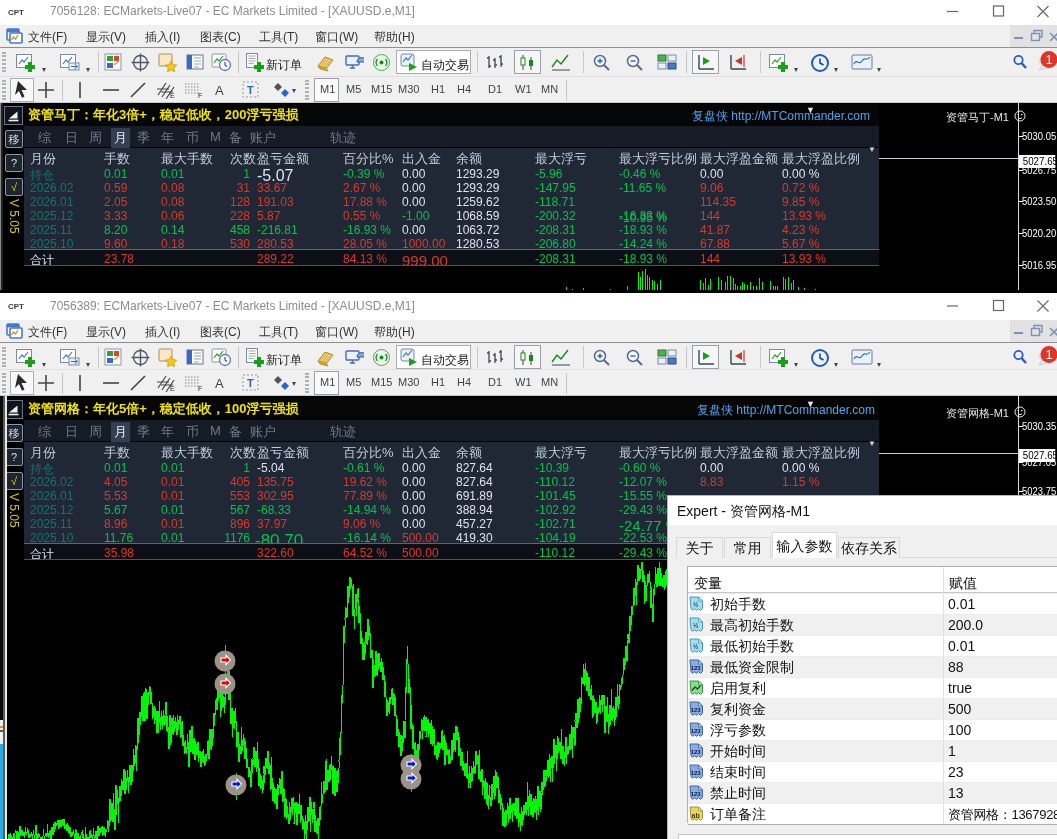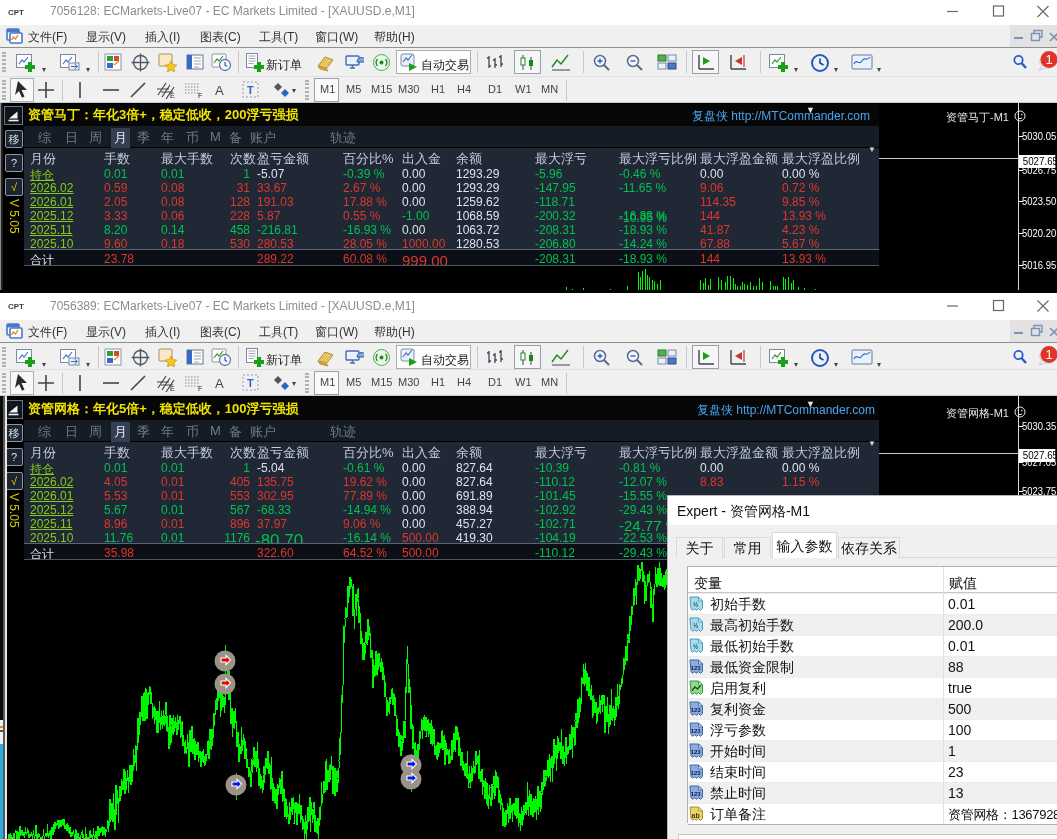--- a/index.html
+++ b/index.html
@@ -18,21 +18,21 @@
 .tabrow{background:#161c26;}
 .tab{font-size:13px;color:#6e7888;}
 .tabsel{color:#e8edf4;background:#333f52;padding:1px 3px;}
 .tablebg{background:#202836;}
 .totrow{background:#0c0f15;}
 .hdr{color:#c2ccda;font-size:13px;}
 .row{font-size:12px;padding-left:28px;}
 .g{color:#00c24e;}
 .r{color:#dd372b;}
 .w{color:#dde3ec;}
-.m{color:#84cc16;text-decoration:underline;}
+.m{color:#0f766e;}
 .cell{position:absolute;white-space:nowrap;}
 .pricelbl{color:#fff;font-size:10.5px;position:absolute;left:1022px;transform:scaleX(0.9);transform-origin:left center;}
 .ticks{position:absolute;left:1019px;width:4px;height:1px;background:#fff;}
 .chartlbl{color:#e8e8e8;font-size:12px;position:absolute;}
 .lbtn{position:absolute;left:5px;width:18px;height:18px;background:#1d2530;border:1px solid #8a96aa;border-radius:2px;color:#d8e0ea;font-size:11px;text-align:center;line-height:16px;}
 .v505{position:absolute;left:7px;color:#d8c800;font-size:12px;writing-mode:vertical-rl;white-space:nowrap;}
 </style></head>
 <body>
 
 <div class="abs" style="left:0;top:0;width:1057px;height:290px;background:#000;">
@@ -306,21 +306,21 @@
         <span class="cell hdr" style="left:511px;top:0;font-size:13px;">最大浮亏</span>
         <span class="cell hdr" style="left:595px;top:0;font-size:13px;">最大浮亏比例</span>
         <span class="cell hdr" style="left:676px;top:0;font-size:13px;">最大浮盈金额</span>
         <span class="cell hdr" style="left:758px;top:0;font-size:13px;">最大浮盈比例</span>
       </div>
       <div class="abs row" style="left:24px;top:64px;width:855px;height:14px;">
         <span class="cell m" style="left:6px;top:0;font-size:12px;">持仓</span>
         <span class="cell g" style="left:80px;top:0;font-size:12px;">0.01</span>
         <span class="cell g" style="left:137px;top:0;font-size:12px;">0.01</span>
         <span class="cell g" style="left:162px;width:64px;text-align:right;top:0;font-size:12px;">1</span>
-        <span class="cell w" style="left:233px;top:0;font-size:12px;">-5.07</span>
+        <span class="cell w" style="left:233px;top:0;font-size:16px;">-5.07</span>
         <span class="cell g" style="left:319px;top:0;font-size:12px;">-0.39 %</span>
         <span class="cell w" style="left:378px;top:0;font-size:12px;">0.00</span>
         <span class="cell w" style="left:432px;top:0;font-size:12px;">1293.29</span>
         <span class="cell g" style="left:511px;top:0;font-size:12px;">-5.96</span>
         <span class="cell g" style="left:595px;top:0;font-size:12px;">-0.46 %</span>
         <span class="cell w" style="left:676px;top:0;font-size:12px;">0.00</span>
         <span class="cell w" style="left:758px;top:0;font-size:12px;">0.00 %</span>
       </div>
       <div class="abs row" style="left:24px;top:78px;width:855px;height:14px;">
         <span class="cell m" style="left:6px;top:0;font-size:12px;">2026.02</span>
@@ -390,21 +390,21 @@
         <span class="cell g" style="left:511px;top:0;font-size:12px;">-206.80</span>
         <span class="cell g" style="left:595px;top:0;font-size:12px;">-14.24 %</span>
         <span class="cell r" style="left:676px;top:0;font-size:12px;">67.88</span>
         <span class="cell r" style="left:758px;top:0;font-size:12px;">5.67 %</span>
       </div>
       <div class="abs totrow" style="left:24px;top:146px;width:855px;height:16px;border-top:1px solid #5a6578;"></div>
       <div class="abs row" style="left:24px;top:149px;width:855px;height:14px;">
         <span class="cell w" style="left:6px;top:0;font-size:12px;">合计</span>
         <span class="cell r" style="left:80px;top:0;font-size:12px;">23.78</span>
         <span class="cell r" style="left:233px;top:0;font-size:12px;">289.22</span>
-        <span class="cell r" style="left:319px;top:0;font-size:12px;">60.08 %</span>
+        <span class="cell r" style="left:319px;top:0;font-size:12px;">84.13 %</span>
         <span class="cell r" style="left:378px;top:0;font-size:15px;">999.00</span>
         <span class="cell g" style="left:511px;top:0;font-size:12px;">-208.31</span>
         <span class="cell g" style="left:595px;top:0;font-size:12px;">-18.93 %</span>
         <span class="cell r" style="left:676px;top:0;font-size:12px;">144</span>
         <span class="cell r" style="left:758px;top:0;font-size:12px;">13.93 %</span>
       </div>
       <div class="abs" style="left:24px;top:162px;width:855px;height:1px;background:#4a5568;"></div>
       <span class="abs" style="left:868px;top:42px;color:#d0d0d0;font-size:8px;">▼</span>
       <div class="abs" style="left:4px;top:3px;width:19px;height:19px;background:#10141c;border:1px solid #6a7486;"><svg width="17" height="17">
           <path d="M4 11.5 L12.5 4.5 L12.5 11.5 z" fill="#f0f0f0"></path>
@@ -719,21 +719,21 @@
       <div class="abs row" style="left:24px;top:65px;width:855px;height:14px;">
         <span class="cell m" style="left:6px;top:0;font-size:12px;">持仓</span>
         <span class="cell g" style="left:80px;top:0;font-size:12px;">0.01</span>
         <span class="cell g" style="left:137px;top:0;font-size:12px;">0.01</span>
         <span class="cell g" style="left:162px;width:64px;text-align:right;top:0;font-size:12px;">1</span>
         <span class="cell w" style="left:233px;top:0;font-size:12px;">-5.04</span>
         <span class="cell g" style="left:319px;top:0;font-size:12px;">-0.61 %</span>
         <span class="cell w" style="left:378px;top:0;font-size:12px;">0.00</span>
         <span class="cell w" style="left:432px;top:0;font-size:12px;">827.64</span>
         <span class="cell g" style="left:511px;top:0;font-size:12px;">-10.39</span>
-        <span class="cell g" style="left:595px;top:0;font-size:12px;">-0.81 %</span>
+        <span class="cell g" style="left:595px;top:0;font-size:12px;">-0.60 %</span>
         <span class="cell w" style="left:676px;top:0;font-size:12px;">0.00</span>
         <span class="cell w" style="left:758px;top:0;font-size:12px;">0.00 %</span>
       </div>
       <div class="abs row" style="left:24px;top:79px;width:855px;height:14px;">
         <span class="cell m" style="left:6px;top:0;font-size:12px;">2026.02</span>
         <span class="cell r" style="left:80px;top:0;font-size:12px;">4.05</span>
         <span class="cell r" style="left:137px;top:0;font-size:12px;">0.01</span>
         <span class="cell r" style="left:162px;width:64px;text-align:right;top:0;font-size:12px;">405</span>
         <span class="cell r" style="left:233px;top:0;font-size:12px;">135.75</span>
         <span class="cell r" style="left:319px;top:0;font-size:12px;">19.62 %</span>

